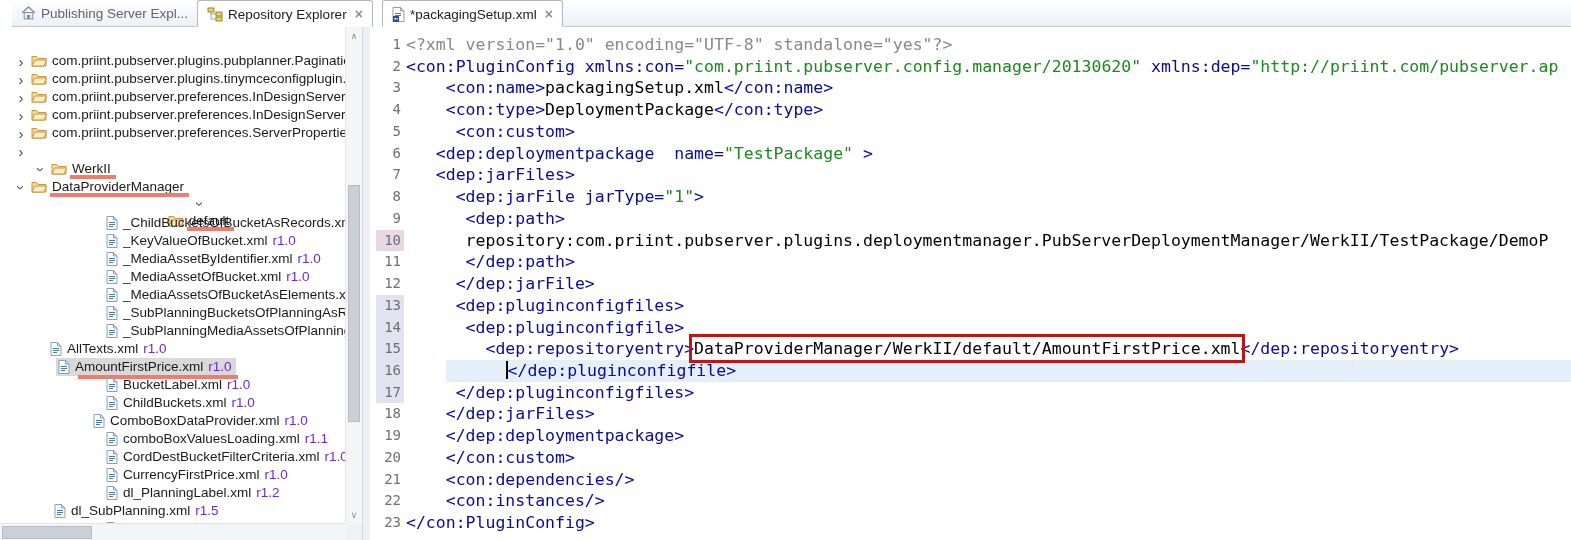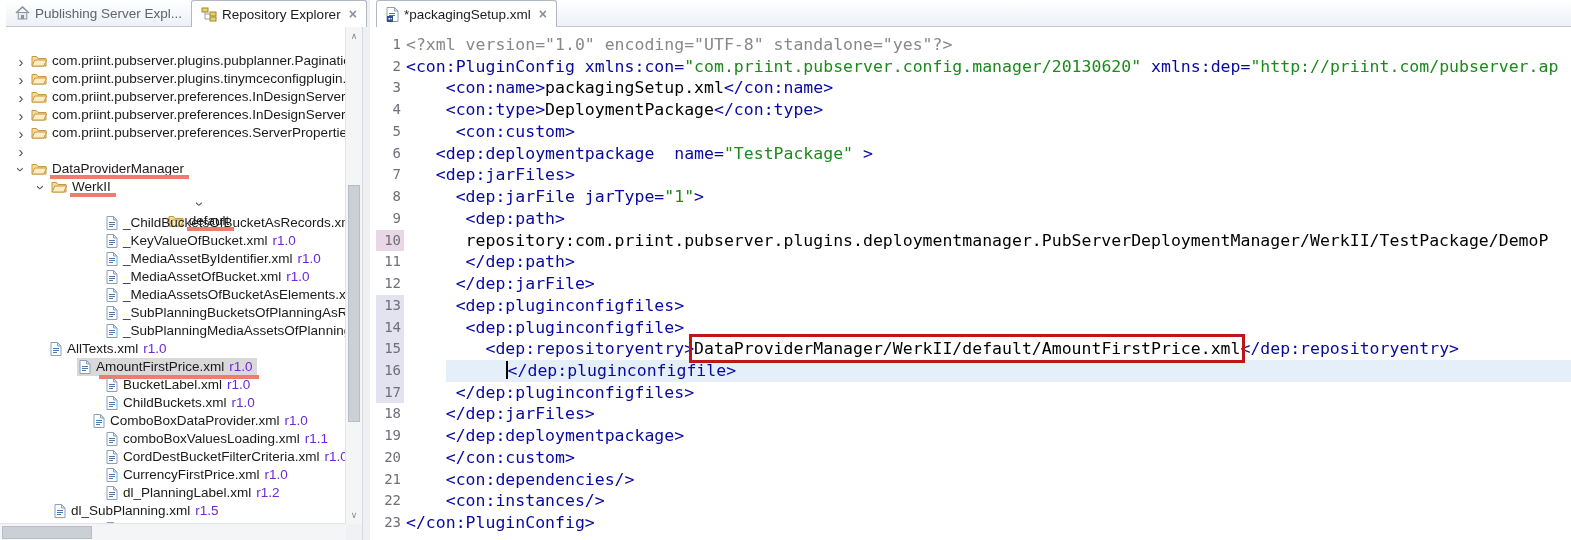--- a/index.html
+++ b/index.html
@@ -5,21 +5,21 @@
   html,body{margin:0;padding:0;}
   body{
     width:1571px;height:540px;overflow:hidden;position:relative;
     font-family:"Liberation Sans",sans-serif;background:#eef1f6;
     -webkit-font-smoothing:antialiased;
   }
   .workbench{position:absolute;inset:0;}
 
   
   .tabbar{
-    position:absolute;left:6px;right:0;top:0;height:26px;
+    position:absolute;left:12px;right:0;top:0;height:26px;
     background:linear-gradient(#ffffff,#edf0f5);
     border-bottom:1px solid #c3c9d2;
     display:flex;align-items:stretch;
   }
   .tab{
     display:flex;align-items:center;gap:5px;
     padding:0 9px;font-size:13.5px;color:#5e656e;
     white-space:nowrap;cursor:default;position:relative;
   }
   .tab.active{
@@ -172,40 +172,40 @@
             <svg width="16" height="13" viewBox="0 0 16 13">
               <path d="M1 2.5 h4.5 l1.5 2 H15 V12 H1 z" fill="#f3dc9c" stroke="#c89645"></path>
               <path d="M1 12 L3.8 6 H15.6 L12.8 12 z" fill="#fbeec4" stroke="#c89645"></path>
             </svg>
             <span class="lbl">com.priint.pubserver.preferences.ServerProperties</span>
           </span>
         </div>
         <div class="trow" style="padding-left: 13px;">
           <span class="chev ">›</span>
         </div>
-        <div class="trow" style="padding-left: 13px;">
-          <span class="chev exp">›</span>
-          <span class="rowc">
-            <svg width="16" height="13" viewBox="0 0 16 13">
-              <path d="M1 2.5 h4.5 l1.5 2 H15 V12 H1 z" fill="#f3dc9c" stroke="#c89645"></path>
-              <path d="M1 12 L3.8 6 H15.6 L12.8 12 z" fill="#fbeec4" stroke="#c89645"></path>
-            </svg>
-            <span class="lbl marked">DataProviderManager</span>
-          </span>
-        </div>
         <div class="trow" style="padding-left: 33px;">
           <span class="chev exp">›</span>
           <span class="rowc">
             <svg width="16" height="13" viewBox="0 0 16 13">
               <path d="M1 2.5 h4.5 l1.5 2 H15 V12 H1 z" fill="#f3dc9c" stroke="#c89645"></path>
               <path d="M1 12 L3.8 6 H15.6 L12.8 12 z" fill="#fbeec4" stroke="#c89645"></path>
             </svg>
             <span class="lbl marked">WerkII</span>
           </span>
         </div>
+        <div class="trow" style="padding-left: 13px;">
+          <span class="chev exp">›</span>
+          <span class="rowc">
+            <svg width="16" height="13" viewBox="0 0 16 13">
+              <path d="M1 2.5 h4.5 l1.5 2 H15 V12 H1 z" fill="#f3dc9c" stroke="#c89645"></path>
+              <path d="M1 12 L3.8 6 H15.6 L12.8 12 z" fill="#fbeec4" stroke="#c89645"></path>
+            </svg>
+            <span class="lbl marked">DataProviderManager</span>
+          </span>
+        </div>
         <div class="trow" style="padding-left: 53px; flex-direction: column;">
           <span class="chev exp">›</span>
           <span class="rowc">
             <svg width="16" height="13" viewBox="0 0 16 13">
               <path d="M1 2.5 h4.5 l1.5 2 H15 V12 H1 z" fill="#f3dc9c" stroke="#c89645"></path>
               <path d="M1 12 L3.8 6 H15.6 L12.8 12 z" fill="#fbeec4" stroke="#c89645"></path>
             </svg>
             <span class="lbl marked">default</span>
           </span>
         </div>
@@ -302,21 +302,21 @@
               <path d="M1 .5 h6.5 l3.5 3.5 V13.5 H1 z" fill="#ffffff" stroke="#8aa0b8"></path>
               <path d="M7.5 .5 l3.5 3.5 H7.5 z" fill="#dce6f0" stroke="#8aa0b8"></path>
               <rect x="3" y="6" width="6" height="1" fill="#4a78b0"></rect>
               <rect x="3" y="8" width="6" height="1" fill="#4a78b0"></rect>
               <rect x="3" y="10" width="4" height="1" fill="#4a78b0"></rect>
             </svg>
             <span class="lbl">AllTexts.xml</span>
             <span class="rev">r1.0</span>
           </span>
         </div>
-        <div class="trow" style="padding-left: 77px;">
+        <div class="trow" style="padding-left: 56px;">
           <span class="rowc sel">
             <svg width="12" height="14" viewBox="0 0 12 14">
               <path d="M1 .5 h6.5 l3.5 3.5 V13.5 H1 z" fill="#ffffff" stroke="#8aa0b8"></path>
               <path d="M7.5 .5 l3.5 3.5 H7.5 z" fill="#dce6f0" stroke="#8aa0b8"></path>
               <rect x="3" y="6" width="6" height="1" fill="#4a78b0"></rect>
               <rect x="3" y="8" width="6" height="1" fill="#4a78b0"></rect>
               <rect x="3" y="10" width="4" height="1" fill="#4a78b0"></rect>
             </svg>
             <span class="lbl">AmountFirstPrice.xml</span>
             <span class="rev">r1.0</span>

